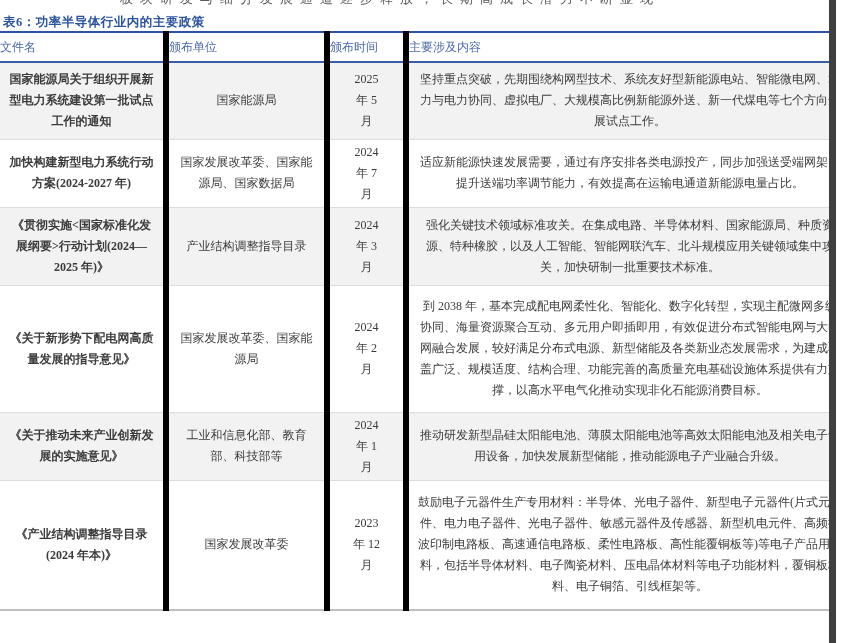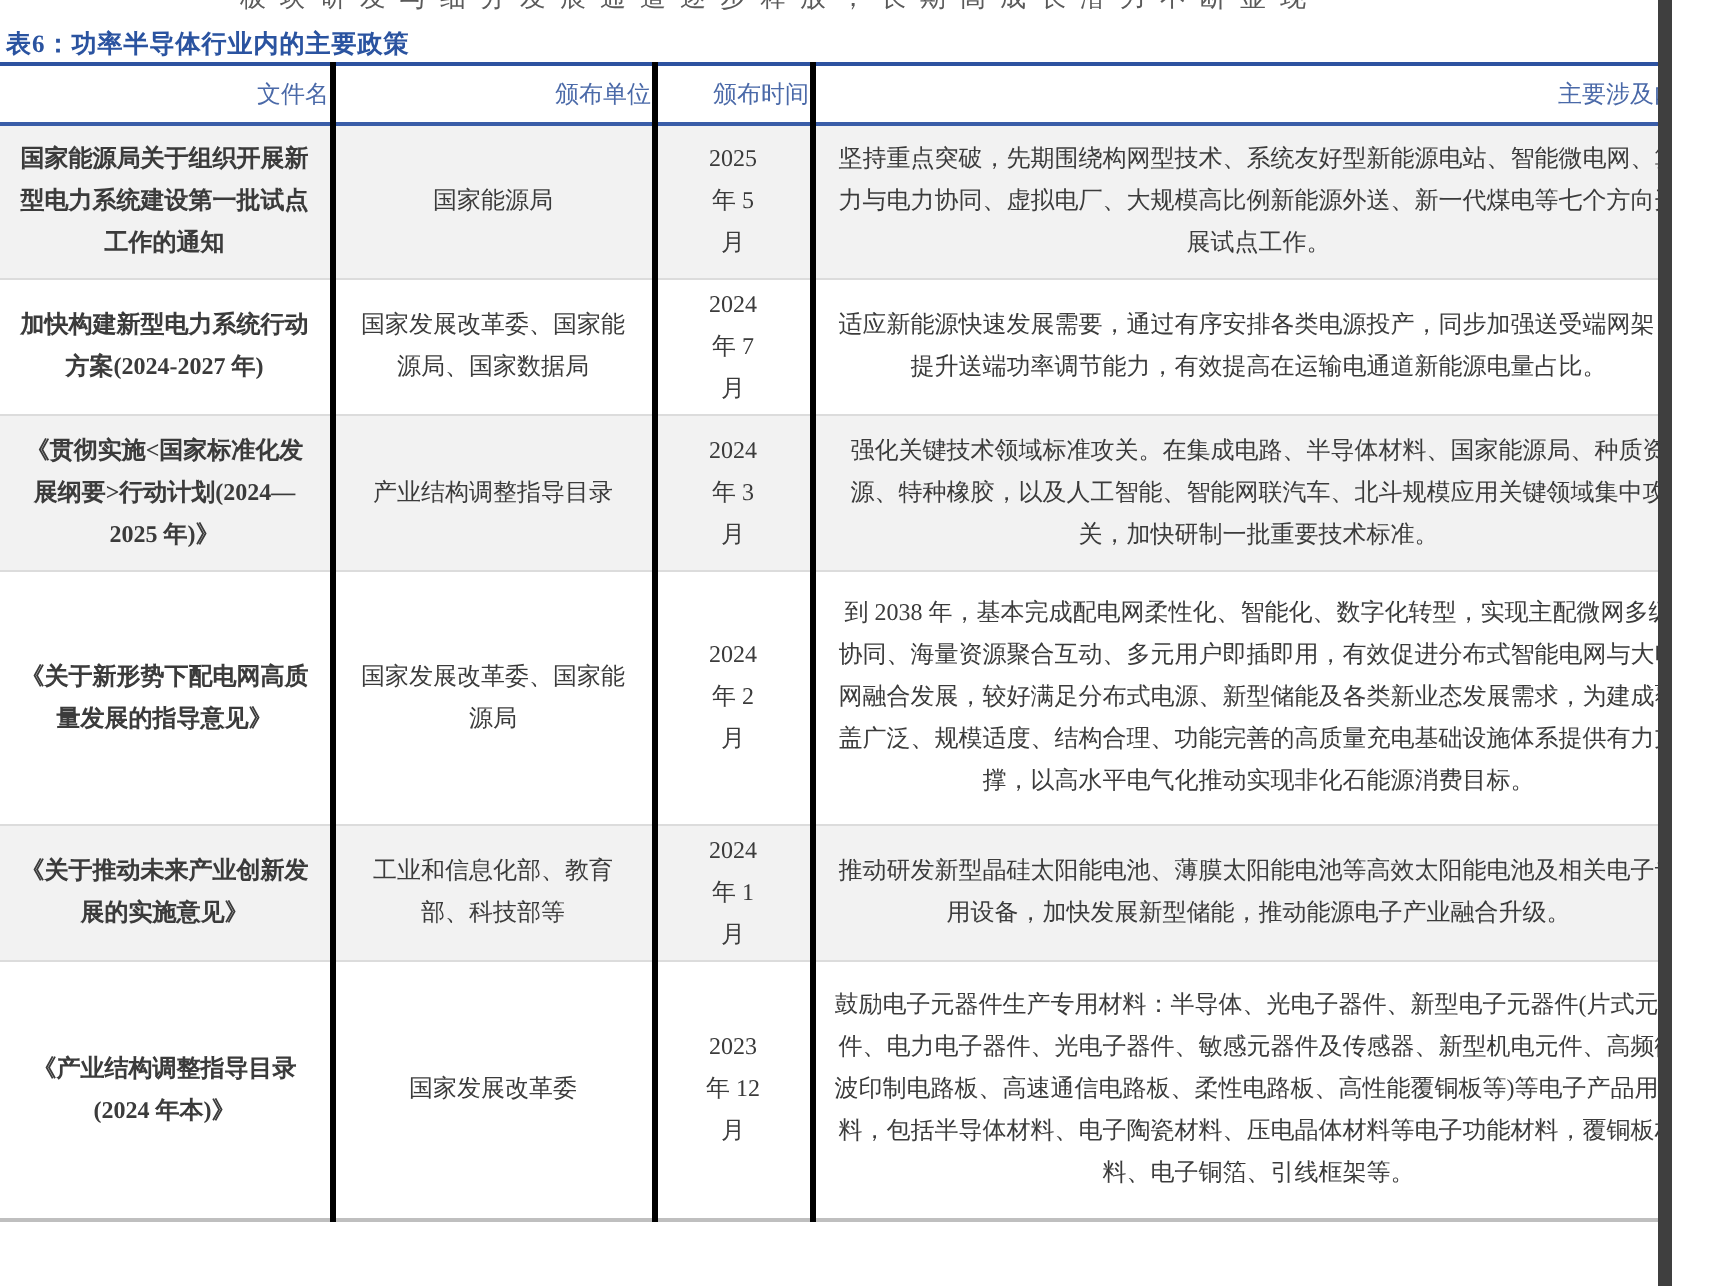--- a/index.html
+++ b/index.html
@@ -29,23 +29,23 @@
     font-size: 12px; color: #3b3b3b;
   }
   col.c1 { width: 166px; }
   col.c2 { width: 161px; }
   col.c3 { width: 79px; }
   col.c4 { width: 445px; }
 
   thead th {
     height: 30px; font-weight: normal; color: #4a69a8; font-size: 12px;
     border-bottom: 2px solid #3a5da8; background: #ffffff;
-    text-align: right; vertical-align: middle; margin-left: 32px;
+    text-align: left; vertical-align: middle; margin-left: 32px;
   }
-  thead th + th, tbody td + td { border-left: 3px solid #000000; }
+  thead th + th, tbody td + td { border-left: 6px solid #000000; }
 
   tbody tr { border-top: 1px solid #dcdcdc; }
   tbody tr:first-child { border-top: none; }
   tbody tr:nth-child(odd) { background: #f2f2f2; }
   tbody tr:nth-child(even) { background: #ffffff; }
 
   tbody tr:nth-child(1) { height: 77px; }
   tbody tr:nth-child(2) { height: 50px; margin-top: 36px; }
   tbody tr:nth-child(3) { height: 78px; }
   tbody tr:nth-child(4) { height: 127px; }

